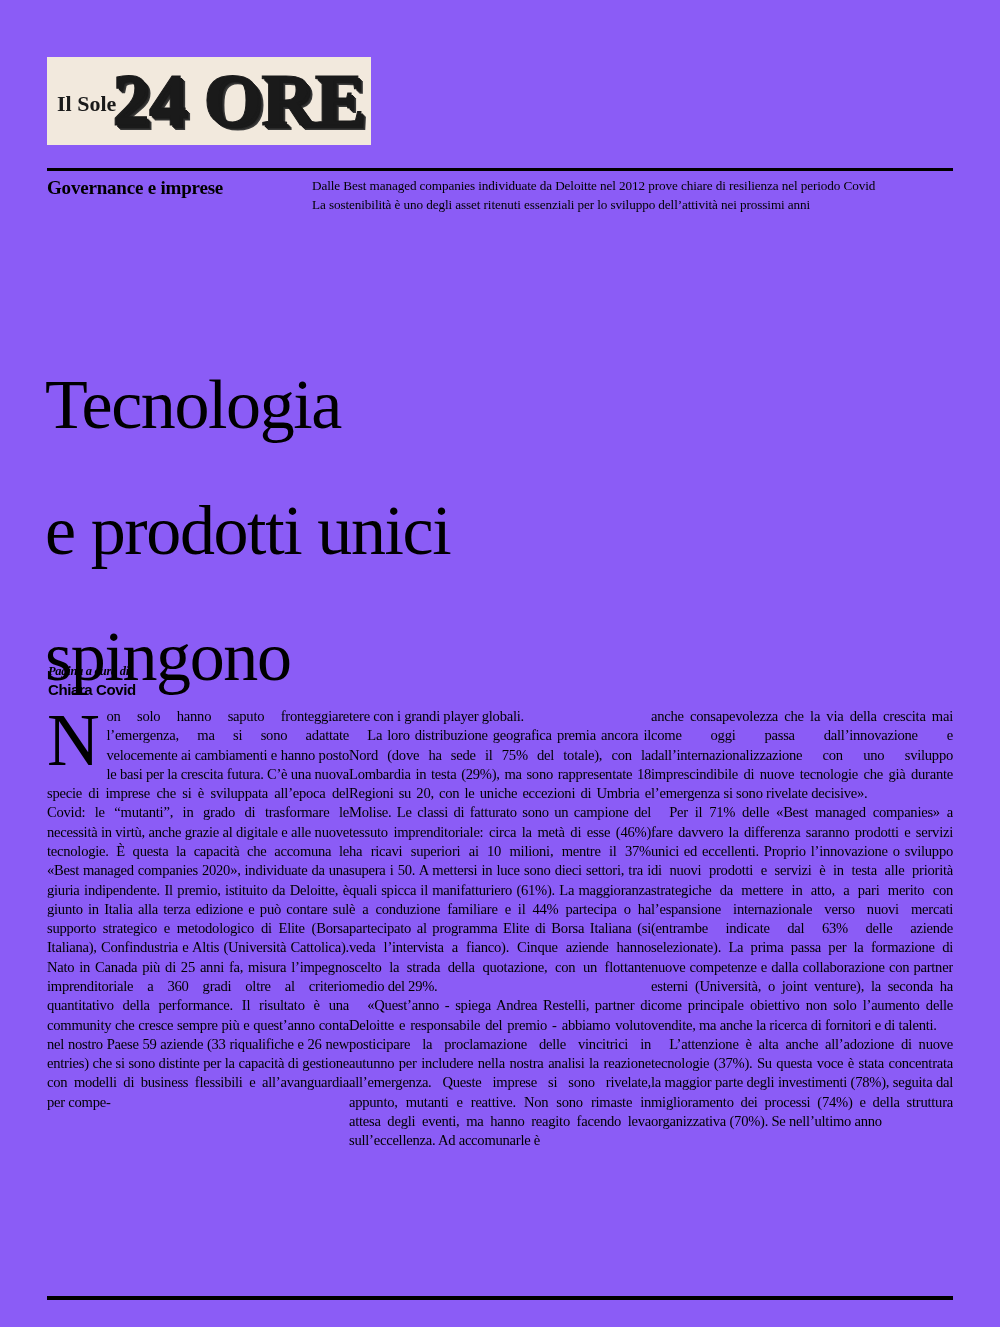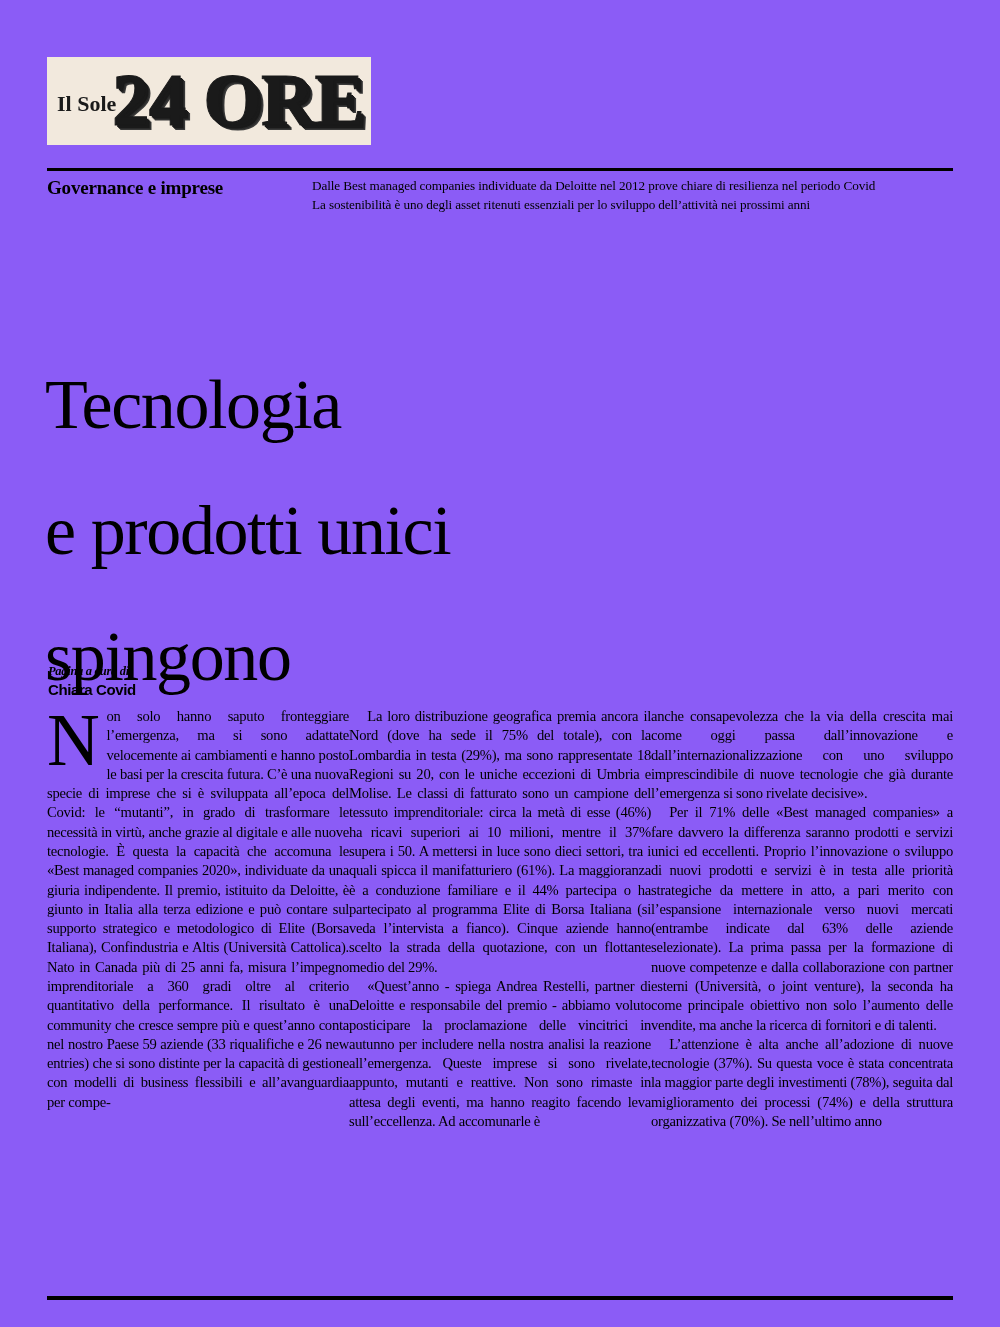--- a/index.html
+++ b/index.html
@@ -235,20 +235,21 @@
     <div class="byline-name">Chiara Covid</div>
   </div>
 
   <div class="columns">
 
     <div class="col">
       <p class="first dropcap">Non solo hanno saputo fronteggiare l’emergenza, ma si sono adattate velocemente ai cambiamenti e hanno posto le basi per la crescita futura. C’è una nuova specie di imprese che si è sviluppata all’epoca del Covid: le “mutanti”, in grado di trasformare le necessità in virtù, anche grazie al digitale e alle nuove tecnologie. È questa la capacità che accomuna le «Best managed companies 2020», individuate da una giuria indipendente. Il premio, istituito da Deloitte, è giunto in Italia alla terza edizione e può contare sul supporto strategico e metodologico di Elite (Borsa Italiana), Confindustria e Altis (Università Cattolica). Nato in Canada più di 25 anni fa, misura l’impegno imprenditoriale a 360 gradi oltre al criterio quantitativo della performance. Il risultato è una community che cresce sempre più e quest’anno conta nel nostro Paese 59 aziende (33 riqualifiche e 26 new entries) che si sono distinte per la capacità di gestione con modelli di business flessibili e all’avanguardia per compe-</p>
     </div>
 
     <div class="col">
+      <p class="first">tere con i grandi player globali.</p>
       <p>La loro distribuzione geografica premia ancora il Nord (dove ha sede il 75% del totale), con la Lombardia in testa (29%), ma sono rappresentate 18 Regioni su 20, con le uniche eccezioni di Umbria e Molise. Le classi di fatturato sono un campione del tessuto imprenditoriale: circa la metà di esse (46%) ha ricavi superiori ai 10 milioni, mentre il 37% supera i 50. A mettersi in luce sono dieci settori, tra i quali spicca il manifatturiero (61%). La maggioranza è a conduzione familiare e il 44% partecipa o ha partecipato al programma Elite di Borsa Italiana (si veda l’intervista a fianco). Cinque aziende hanno scelto la strada della quotazione, con un flottante medio del 29%.</p>
       <p>«Quest’anno - spiega Andrea Restelli, partner di Deloitte e responsabile del premio - abbiamo voluto posticipare la proclamazione delle vincitrici in autunno per includere nella nostra analisi la reazione all’emergenza. Queste imprese si sono rivelate, appunto, mutanti e reattive. Non sono rimaste in attesa degli eventi, ma hanno reagito facendo leva sull’eccellenza. Ad accomunarle è</p>
     </div>
 
     <div class="col">
       <p class="first">anche consapevolezza che la via della crescita mai come oggi passa dall’innovazione e dall’internazionalizzazione con uno sviluppo imprescindibile di nuove tecnologie che già durante l’emergenza si sono rivelate decisive».</p>
       <p>Per il 71% delle «Best managed companies» a fare davvero la differenza saranno prodotti e servizi unici ed eccellenti. Proprio l’innovazione o sviluppo di nuovi prodotti e servizi è in testa alle priorità strategiche da mettere in atto, a pari merito con l’espansione internazionale verso nuovi mercati (entrambe indicate dal 63% delle aziende selezionate). La prima passa per la formazione di nuove competenze e dalla collaborazione con partner esterni (Università, o joint venture), la seconda ha come principale obiettivo non solo l’aumento delle vendite, ma anche la ricerca di fornitori e di talenti.</p>
       <p>L’attenzione è alta anche all’adozione di nuove tecnologie (37%). Su questa voce è stata concentrata la maggior parte degli investimenti (78%), seguita dal miglioramento dei processi (74%) e della struttura organizzativa (70%). Se nell’ultimo anno</p>
     </div>
 

